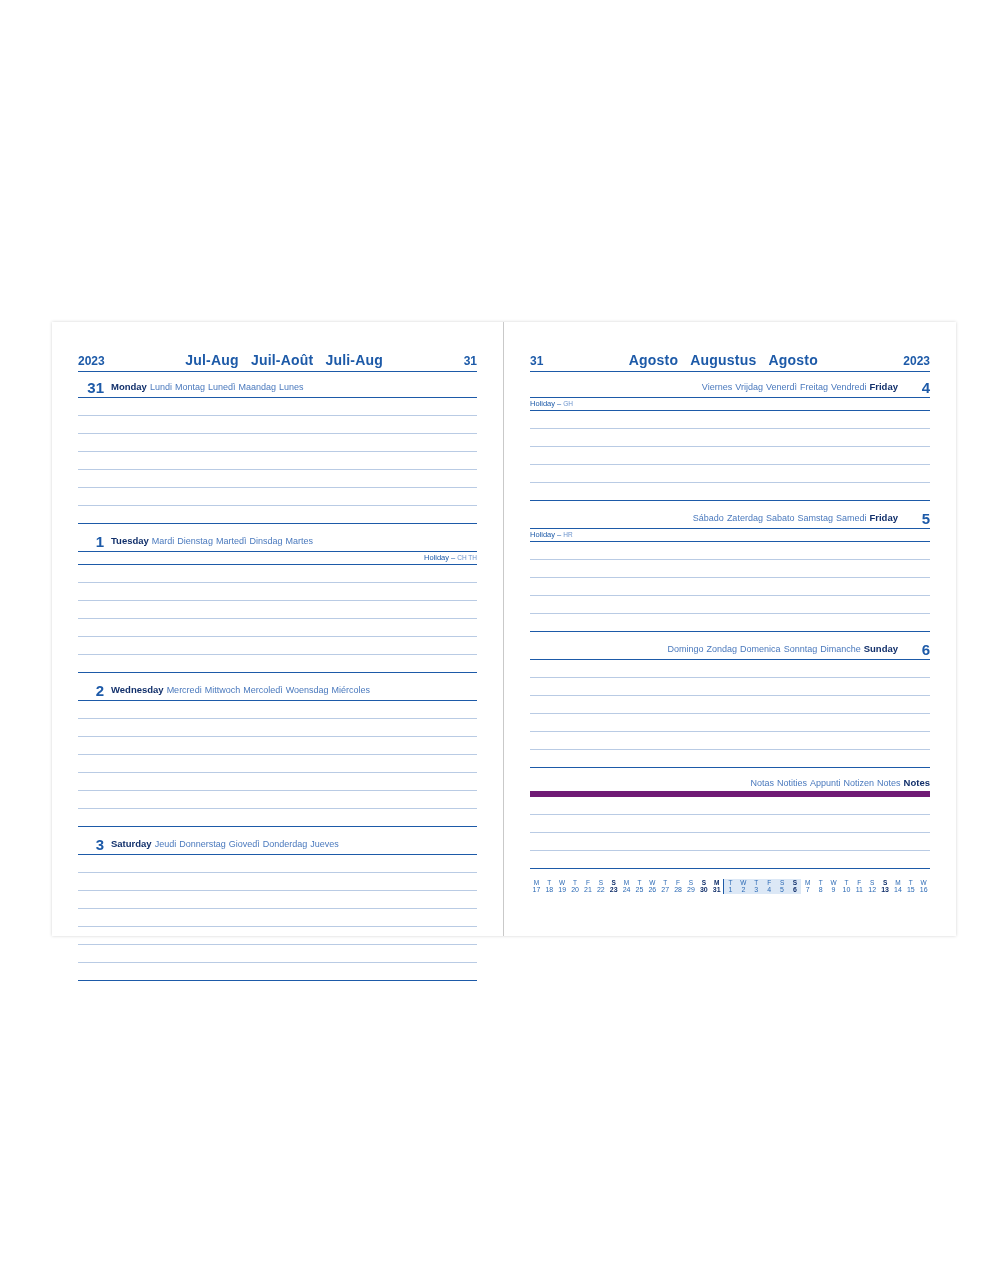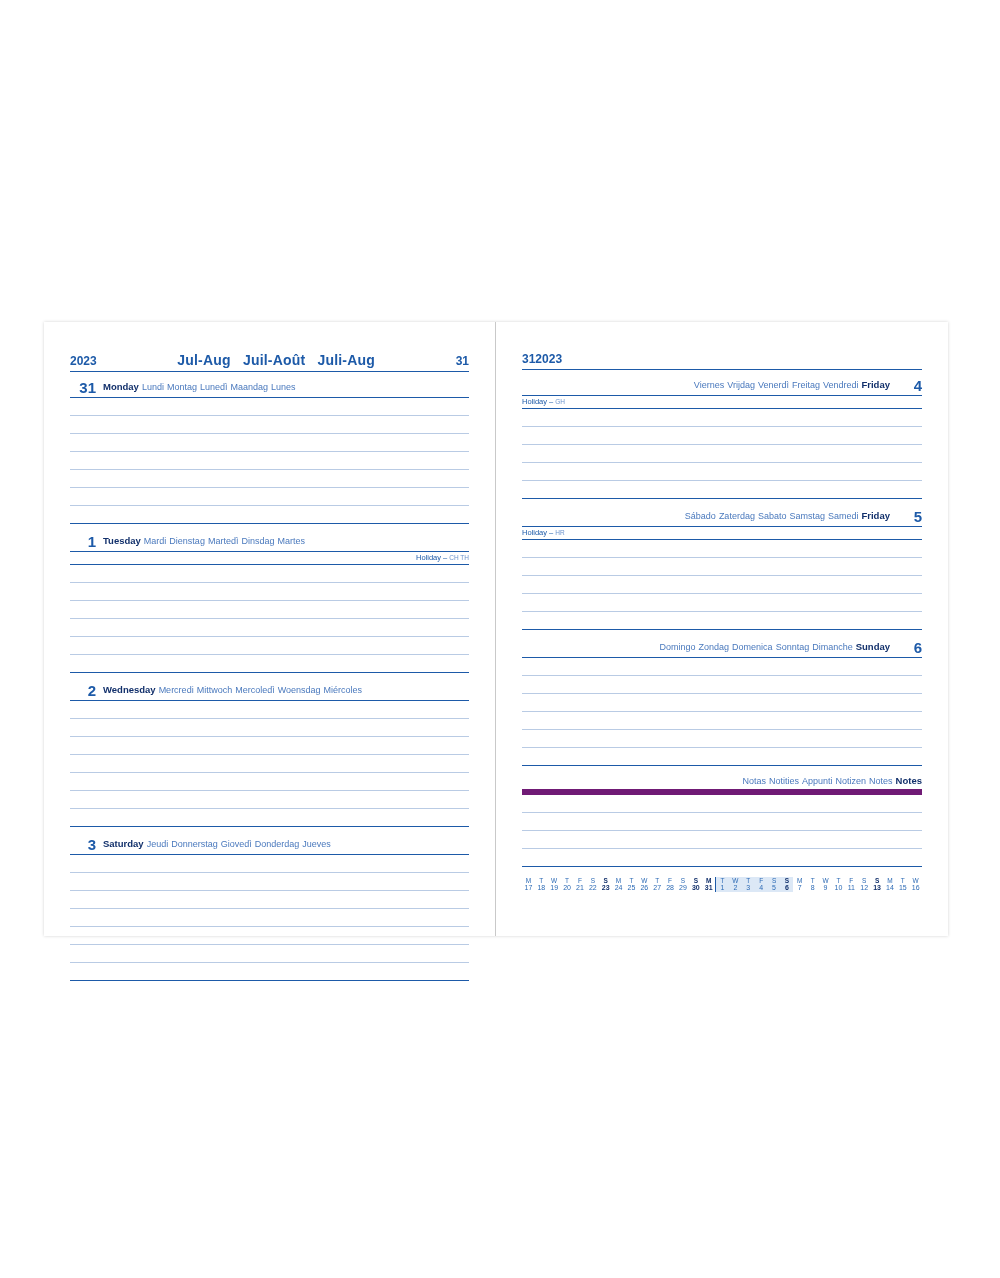--- a/index.html
+++ b/index.html
@@ -11,21 +11,21 @@
     font-family: "Liberation Sans", sans-serif;
   }
   .page-wrap {
     position: relative;
     width: 1000px;
     height: 1278px;
     background: #ffffff;
   }
   .spread {
     position: absolute;
-    left: 44px;
+    left: 52px;
     top: 322px;
     width: 904px;
     height: 614px;
     background: #ffffff;
     box-shadow: 0 0 3px rgba(0,0,0,0.18);
     display: flex;
   }
   .page {
     position: relative;
     width: 452px;
@@ -259,20 +259,25 @@
         </div>
 
       </div>
     </div>
 
     <div class="page right">
       <div class="inner">
 
         <div class="hdr">
           <div class="wk">31</div>
+          <div class="center">
+            <span>Agosto</span>
+            <span>Augustus</span>
+            <span>Agosto</span>
+          </div>
           <div class="year">2023</div>
         </div>
         <div class="hdr-rule"></div>
 
         <div class="day" style="margin-top:6px;">
           <div class="day-head rt">
             <div class="day-names">
               <span>Viernes</span><span class="n">Vrijdag</span><span class="n">Venerdì</span><span class="n">Freitag</span><span class="n">Vendredi</span><b class="n">Friday</b>
             </div>
             <div class="day-num">4</div>

